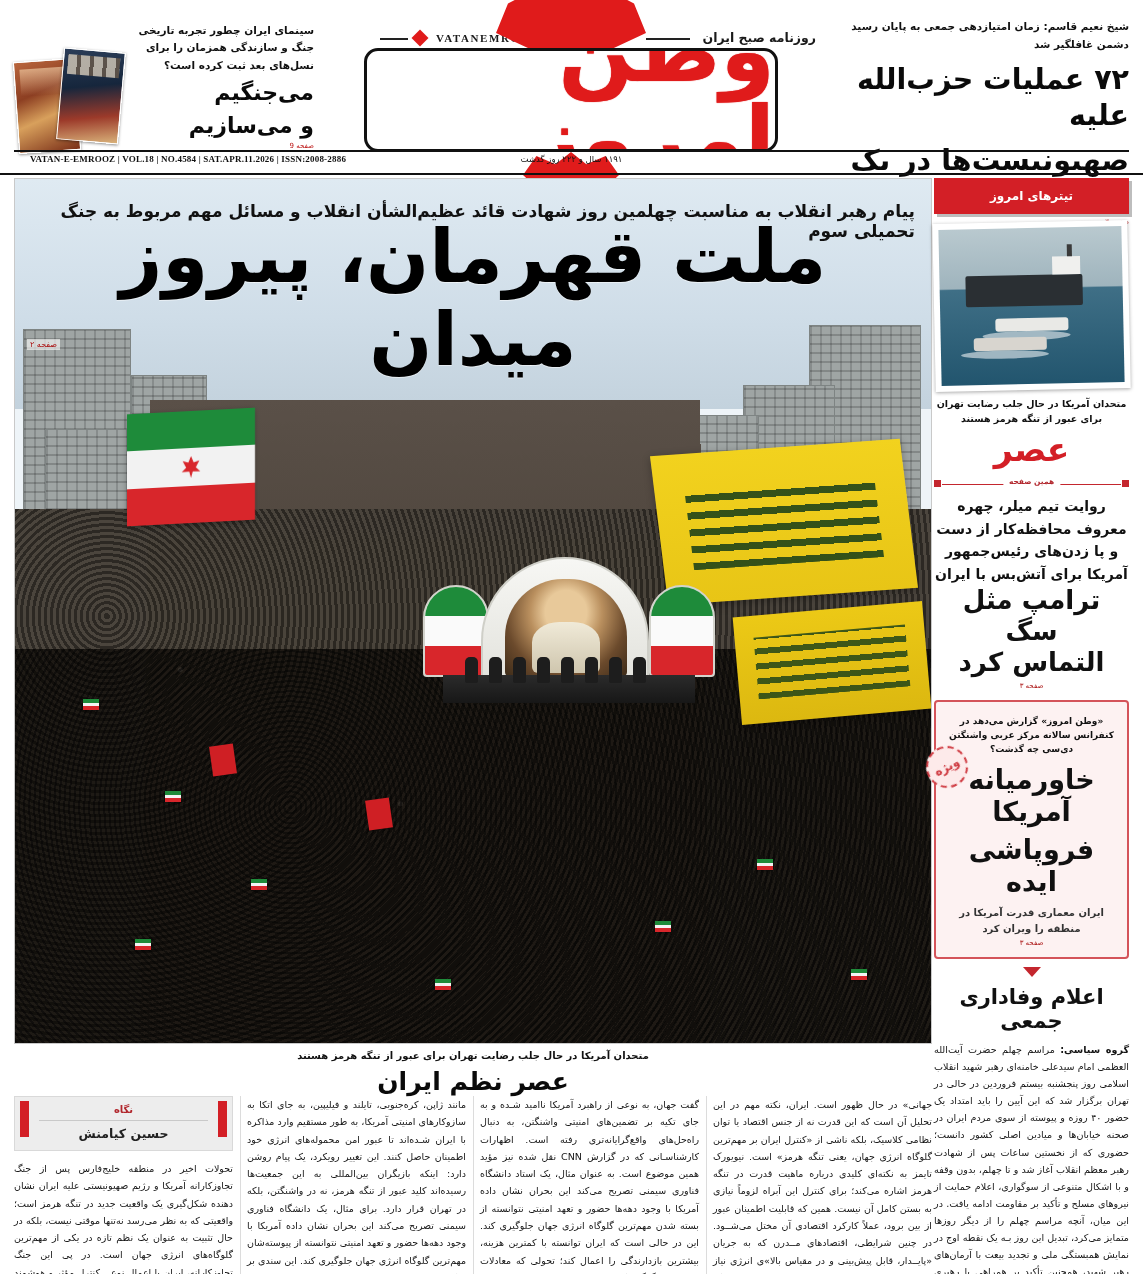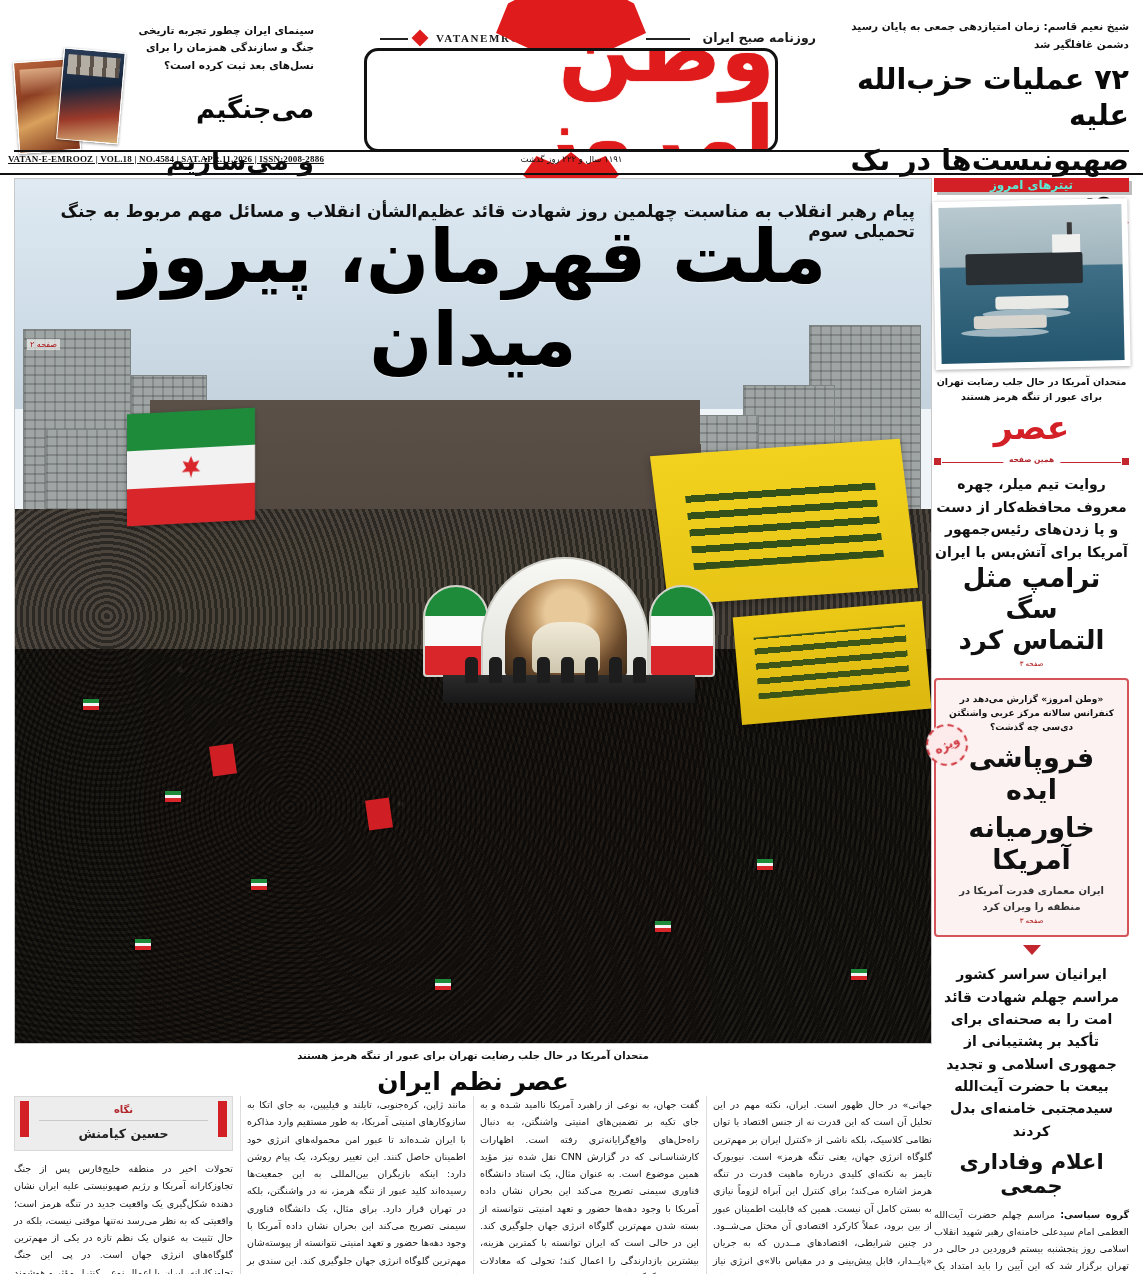--- a/index.html
+++ b/index.html
@@ -14,22 +14,22 @@
 
   
   .masthead { position: relative; width: 1143px; height: 176px; background:#fff; }
 
   .mh-left { position:absolute; left:14px; top:22px; width:300px; text-align:left; }
   .mh-left .kicker {
     font-size: 10.5px; line-height: 1.65; color:#111; text-align:right;
     direction: rtl; font-weight: 700; letter-spacing:-.2px;
   }
   .mh-left .bigtitle {
-    margin-top: 20px; text-align:right; direction:rtl;
-    font-size: 26px; font-weight: 900; line-height: 1.22; color:#0a0a0a;
+    margin-top: 6px; text-align:right; direction:rtl;
+    font-size: 22px; font-weight: 900; line-height: 1.22; color:#0a0a0a;
     letter-spacing:-1px;
   }
   .mh-left .pageref { font-size:7px; color:#b11; text-align:right; margin-top:2px;}
   .mh-left .posters {
     position:absolute; left:0px; top:24px; width:118px; height:112px;
   }
   .poster {
     position:absolute; width:62px; height:92px; border:1.5px solid #fff;
     box-shadow: 0 1px 3px rgba(0,0,0,.45);
   }
@@ -82,23 +82,22 @@
   }
   .mh-right .pageref { font-size:7px; color:#b11; margin-top:2px; }
 
   .mh-rules { position:absolute; left:0; top:150px; width:1143px; height:1px; }
   .rule-seg { position:absolute; height:1.6px; background:#111; top:0; }
   .rule-seg.a { left:14px; width:438px; }
   .rule-seg.b { right:14px; width:438px; }
 
   .infoline { position:absolute; top:154px; height:16px; font-size:9px; color:#111; }
   .infoline.en {
-    left:8px; direction:ltr; letter-spacing:.2px; font-weight:700;
+    left:30px; direction:ltr; letter-spacing:.2px; font-weight:700;
     font-family:"Liberation Serif","DejaVu Serif",serif;
-    text-decoration:underline;
   }
   .infoline.fa { right:14px; direction:rtl; font-weight:700; font-size:8.5px;}
   .infoline.mid { left:50%; transform:translateX(-50%); font-size:8.5px; direction:rtl; }
 
   .mh-bottomrule { position:absolute; left:0; top:173px; width:1143px; height:2px; background:#111; }
 
   
   .body-wrap { position:absolute; left:0; top:178px; width:1143px; height:1096px; }
 
   
@@ -224,21 +223,21 @@
 
   .lead-cap-wrap {
     position:absolute; left:14px; top:872px; width:918px; text-align:center; direction:rtl;
   }
   .lead-cap { font-size:10px; font-weight:700; color:#111; }
   .lead-cap-head { margin-top:6px; font-size:25px; font-weight:900; color:#0a0a0a; letter-spacing:-1px; }
 
   
   .sidebar { position:absolute; right:14px; top:0px; width:195px; height:1096px; }
   .sb-tag {
-    position:relative; height:14px; background:#d31f26; color:#5eead4;
+    position:relative; height:36px; background:#d31f26; color:#ffffff;
     display:flex; align-items:center; justify-content:center;
     font-size:12px; font-weight:900; direction:rtl; letter-spacing:-.3px;
     box-shadow: 3px 3px 0 #bdbdbd;
   }
   .sb-photo {
     margin-top:8px; width:100%; height:168px; background:#fff; padding:6px;
     box-shadow:0 1px 4px rgba(0,0,0,.35); transform: rotate(-1.2deg);
   }
   .sb-photo-inner {
     width:100%; height:100%; position:relative; overflow:hidden;
@@ -515,29 +514,28 @@
       </div>
 
       <div class="sb-kicker">روایت تیم میلر، چهره معروف محافظه‌کار از دست و پا زدن‌های رئیس‌جمهور آمریکا برای آتش‌بس با ایران</div>
       <div class="sb-head-black">ترامپ مثل سگ</div>
       <div class="sb-head-black">التماس کرد</div>
       <div class="sb-pageref">صفحه ۳</div>
 
       <div class="sb-box">
         <div class="sb-badge">ویژه</div>
         <div class="sb-kicker">«وطن امروز» گزارش می‌دهد در کنفرانس سالانه مرکز عربی واشنگتن دی‌سی چه گذشت؟</div>
+        <div class="sb-box-head">خاورمیانه آمریکا</div>
         <div class="sb-box-head">فروپاشی ایده</div>
-        <div class="sb-box-head">خاورمیانه آمریکا</div>
         <div class="sb-box-sub">ایران معماری قدرت آمریکا در منطقه را ویران کرد</div>
         <div class="sb-pageref">صفحه ۳</div>
       </div>
 
       <div class="sb-arrow"></div>
 
-      <div class="sb-kicker" style="margin-top:8px;">ایرانیان سراسر کشور مراسم چهلم شهادت قائد امت را به صحنه‌ای برای تأکید بر پشتیبانی از جمهوری اسلامی و تجدید بیعت با حضرت آیت‌الله سیدمجتبی خامنه‌ای بدل کردند</div>
       <div class="sb-section-head">اعلام وفاداری جمعی</div>
 
       <div class="sb-body">
         <span class="lead-in">گروه سیاسی:</span><span> مراسم چهلم حضرت آیت‌الله العظمی امام سیدعلی خامنه‌ای رهبر شهید انقلاب اسلامی روز پنجشنبه بیستم فروردین در حالی در تهران برگزار شد که این آیین را باید امتداد یک حضور ۴۰ روزه و پیوسته از سوی مردم ایران در صحنه خیابان‌ها و میادین اصلی کشور دانست؛ حضوری که از نخستین ساعات پس از شهادت رهبر معظم انقلاب آغاز شد و تا چهلم، بدون وقفه و با اشکال متنوعی از سوگواری، اعلام حمایت از نیروهای مسلح و تأکید بر مقاومت ادامه یافت. در این میان، آنچه مراسم چهلم را از دیگر روزها متمایز می‌کرد، تبدیل این روز بـه یک نقطه اوج در نمایش همبستگی ملی و تجدید بیعت با آرمان‌های رهبر شهید، همچنین تأکید بر همراهی با رهبری جدید بود.</span>
       </div>
 
     </div>
 
     <div class="bottom">
       <div class="bcols">

